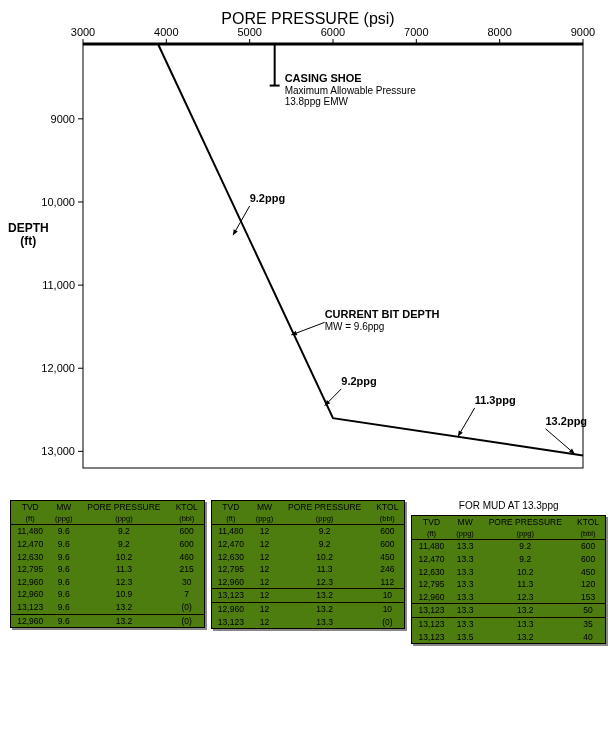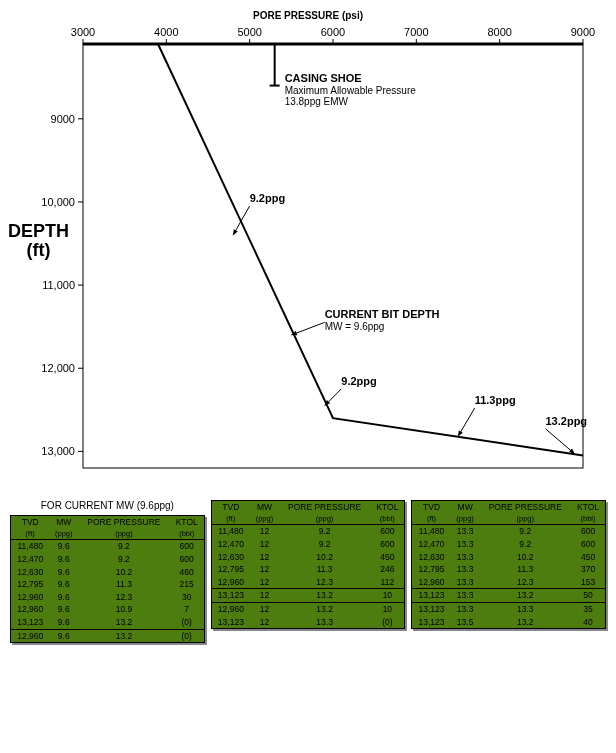--- a/index.html
+++ b/index.html
@@ -16,28 +16,28 @@
     width: 560px;
     height: 470px;
     margin: 0 auto 20px auto;
   }
   .xlabel-top {
     position: absolute;
     top: 0;
     left: 0;
     width: 100%;
     text-align: center;
-    font-size: 10px;
-    font-weight: bold;
+    font-size: 16px;
+    font-weight: normal;
   }
   .ylabel-left {
     position: absolute;
     left: -20px;
     top: 45%;
-    font-size: 18px;
+    font-size: 12px;
     font-weight: bold;
     text-align: center;
     line-height: 1.1;
   }
   .plot-svg {
     position: absolute;
     top: 18px;
     left: 55px;
     width: 500px;
     height: 440px;
@@ -164,21 +164,20 @@
       <polygon points="375,408.40784313725493 375.7798047016838,402.4587335713424 379.81092515017957,404.8224562405073" class="arrow-head"></polygon>
       <text x="391.6666666666667" y="375.9843137254902" class="anno">11.3ppg</text>
       <line x1="462.5" y1="400.76862745098043" x2="491.66666666666663" y2="425.8666666666667" class="arrow"></line>
       <polygon points="491.66666666666663,425.8666666666667 485.95369255753934,424.0331108784668 489.00171168718026,420.49097927273175" class="arrow-head"></polygon>
       <text x="462.5" y="396.76862745098043" class="anno">13.2ppg</text>
     </svg>
 </div>
 
 <div class="tables-row" id="tables">
     <div class="tbl-block">
-      <div class="tbl-title">FOR CURRENT MW (9.6ppg)</div>
       <table class="outer">
         <thead>
           <tr>
             <th>TVD<br><span class="sub">(ft)</span></th>
             <th>MW<br><span class="sub">(ppg)</span></th>
             <th>PORE PRESSURE<br><span class="sub">(ppg)</span></th>
             <th>KTOL<br><span class="sub">(bbl)</span></th>
           </tr>
         </thead>
         <tbody>
@@ -289,20 +288,21 @@
           <tr>
             <td>13,123</td>
             <td>12</td>
             <td>13.3</td>
             <td>(0)</td>
           </tr>
         </tbody>
       </table>
     </div>
     <div class="tbl-block">
+      <div class="tbl-title">FOR MUD AT 13.3ppg</div>
       <table class="outer">
         <thead>
           <tr>
             <th>TVD<br><span class="sub">(ft)</span></th>
             <th>MW<br><span class="sub">(ppg)</span></th>
             <th>PORE PRESSURE<br><span class="sub">(ppg)</span></th>
             <th>KTOL<br><span class="sub">(bbl)</span></th>
           </tr>
         </thead>
         <tbody>
@@ -321,21 +321,21 @@
           <tr>
             <td>12,630</td>
             <td>13.3</td>
             <td>10.2</td>
             <td>450</td>
           </tr>
           <tr>
             <td>12,795</td>
             <td>13.3</td>
             <td>11.3</td>
-            <td>370</td>
+            <td>120</td>
           </tr>
           <tr>
             <td>12,960</td>
             <td>13.3</td>
             <td>12.3</td>
             <td>153</td>
           </tr>
           <tr class="sep">
             <td>13,123</td>
             <td>13.3</td>

